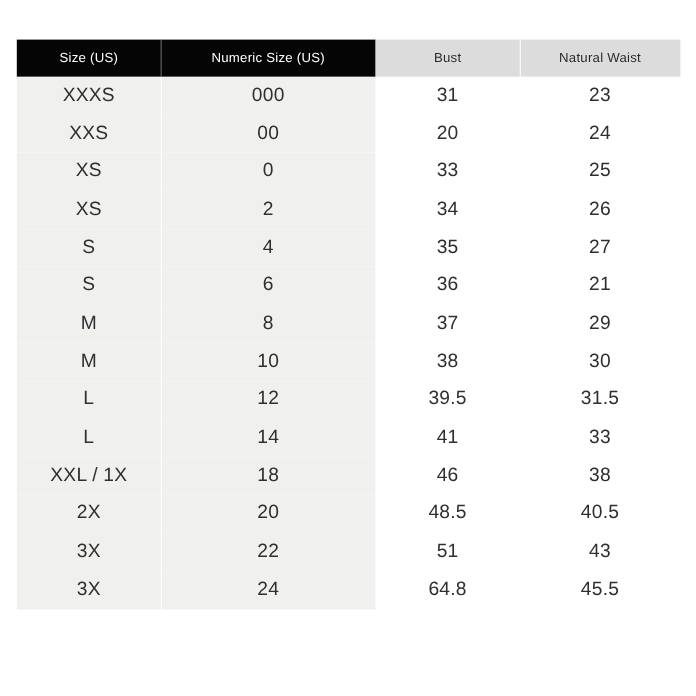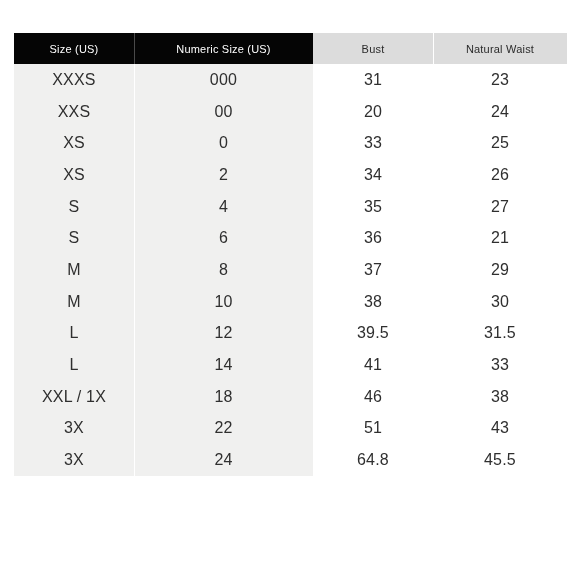--- a/index.html
+++ b/index.html
@@ -155,20 +155,26 @@
           <td class="white">41</td>
           <td class="white">33</td>
         </tr>
         <tr>
           <td class="gray">XXL / 1X</td>
           <td class="gray">18</td>
           <td class="white">46</td>
           <td class="white">38</td>
         </tr>
         <tr>
+          <td class="gray">2X</td>
+          <td class="gray">20</td>
+          <td class="white">48.5</td>
+          <td class="white">40.5</td>
+        </tr>
+        <tr>
           <td class="gray">3X</td>
           <td class="gray">22</td>
           <td class="white">51</td>
           <td class="white">43</td>
         </tr>
         <tr>
           <td class="gray">3X</td>
           <td class="gray">24</td>
           <td class="white">64.8</td>
           <td class="white">45.5</td>

